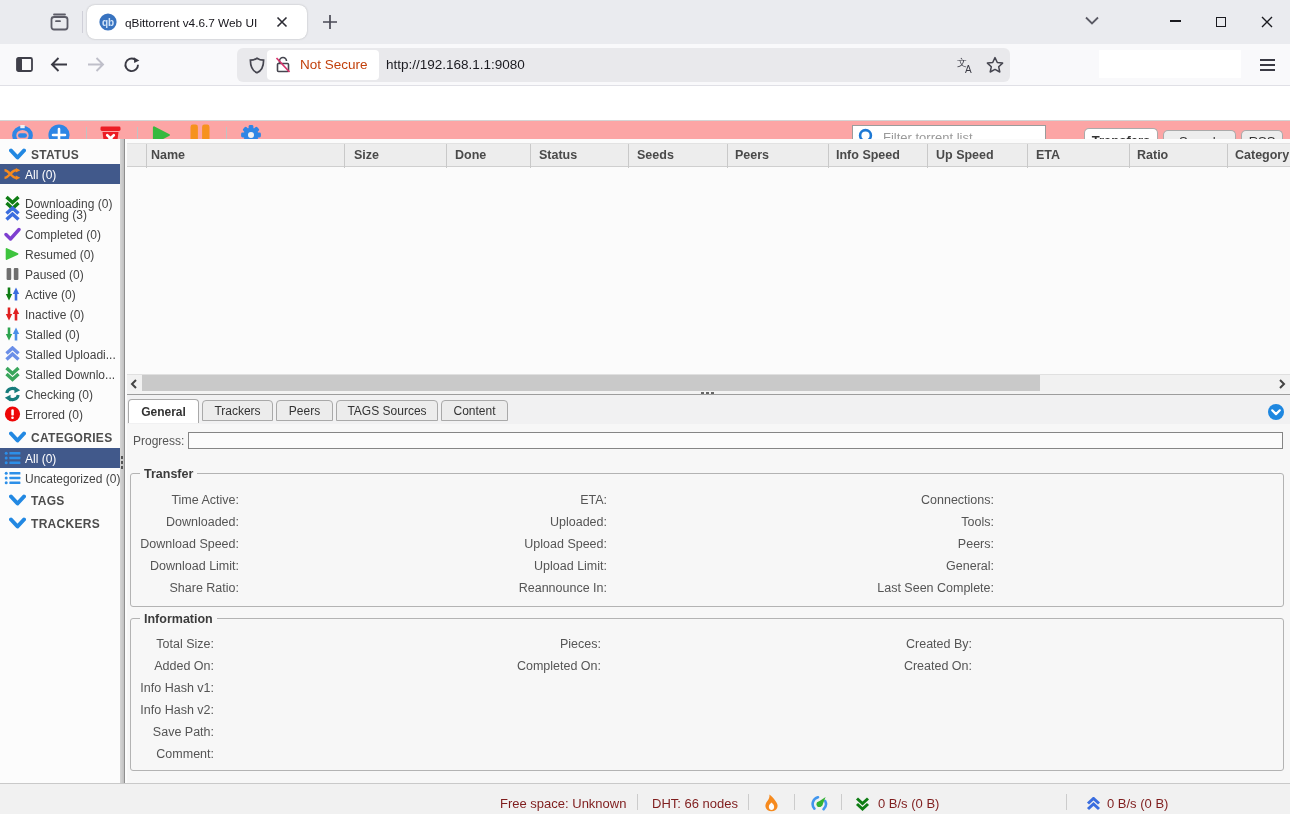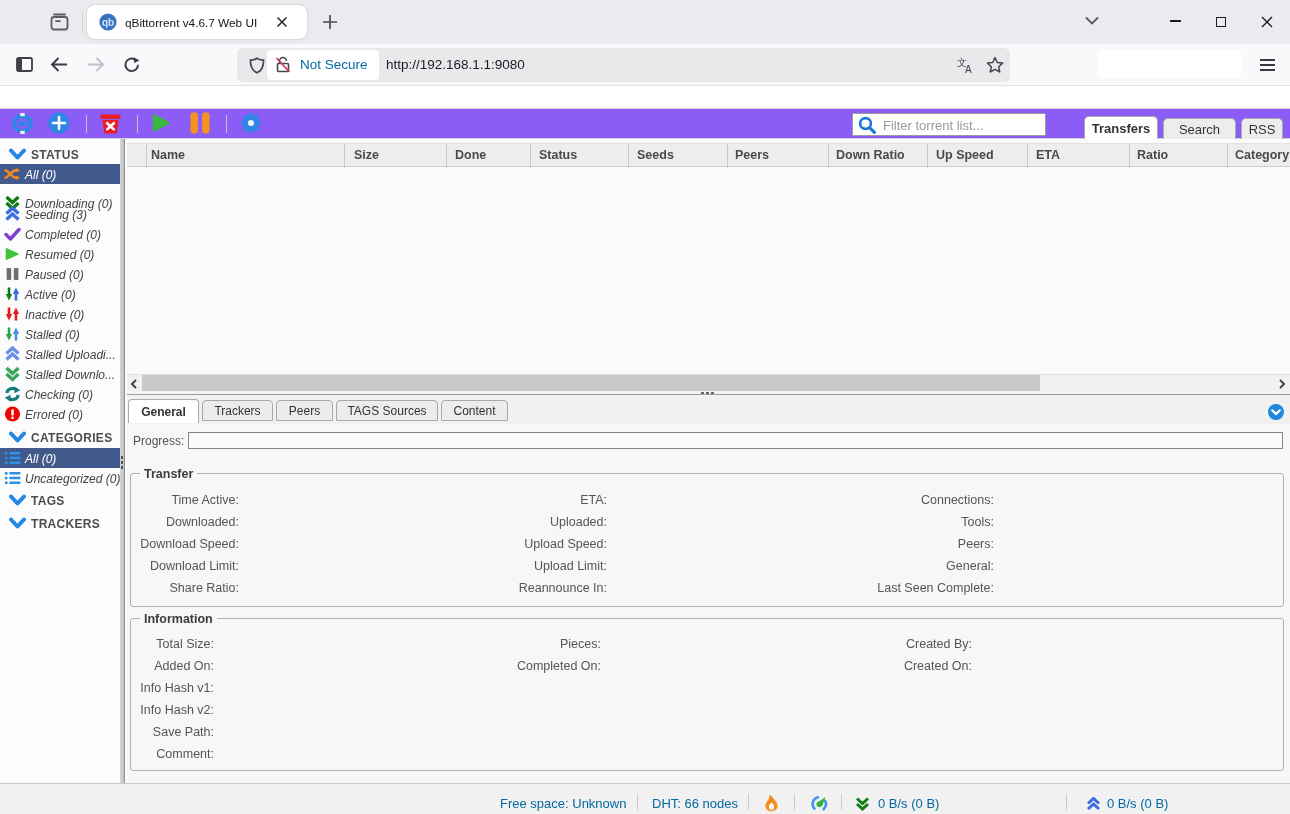--- a/index.html
+++ b/index.html
@@ -9,44 +9,44 @@
   .abs { position:absolute; }
 
   
   #tabbar { left:0; top:0; width:1290px; height:44px; background:#eaebef; }
   #tab { left:87px; top:5px; width:220px; height:34px; background:#fff; border-radius:8px;
          box-shadow:0 0 2px rgba(0,0,0,.25); }
   #tabtitle { left:38px; top:11px; font-size:11.8px; color:#15141a; white-space:nowrap; }
   #navbar { left:0; top:44px; width:1290px; height:42px; background:#f9f9fb; border-bottom:1px solid #e0e0e6; }
   #urlbar { left:237px; top:4px; width:773px; height:34px; background:#e9e9ec; border-radius:6px; }
   #nschip { left:267px; top:6px; width:112px; height:30px; background:#fff; border-radius:4px; }
-  #nstext { left:300px; top:13px; font-size:13.5px; color:#0369a1; }
+  #nstext { left:300px; top:13px; font-size:13.5px; color:#c2410c; }
   #urltext { left:386px; top:13px; font-size:13.5px; color:#1b1b21; }
   #searchbox { left:1099px; top:6px; width:142px; height:28px; background:#fff; }
 
   
   #menubar { left:0; top:86px; width:1290px; height:22px; background:#fff; }
   .menuitem { position:absolute; top:4px; font-size:12.5px; color:#2b2b2b; }
-  #qtoolbar { left:0; top:108px; width:1290px; height:31px; background:#8b5cf6;
+  #qtoolbar { left:0; top:120px; width:1290px; height:31px; background:#fca5a5;
               border-top:1px solid #d4d4d4; border-bottom:1px solid #d4d4d4; }
   .tsep { position:absolute; top:6px; width:1px; height:18px; background:#c2c2c2; }
   #filterbox { left:852px; top:4px; width:194px; height:23px; background:#fff; border:1px solid #9b9b9b; }
   #filtertext { left:30px; top:4px; font-size:13px; color:#9a9a9a; position:absolute; }
   .rtab { position:absolute; border:1px solid #aaa; border-bottom:none; border-radius:5px 5px 0 0;
           font-size:13px; color:#333; text-align:center; background:#ededed; }
 
   
   #content { left:0; top:139px; width:1290px; height:644px; background:#fcfcfc; }
   #sidebar { left:0; top:0; width:121px; height:644px; background:#fcfcfc; }
   #vsplit { left:120px; top:0; width:5px; height:644px;
             background:linear-gradient(90deg,#d6d6d6,#c0c0c0);
             border-right:1px solid #8f8f8f; }
   .shead { position:absolute; font-size:12px; font-weight:bold; color:#4d4d4d; letter-spacing:.3px; }
   .sitem { position:absolute; left:0; width:121px; height:20px; font-size:12px; color:#444; }
-  .sitem .txt { position:absolute; left:25px; top:3.5px; white-space:nowrap;font-style:italic; }
+  .sitem .txt { position:absolute; left:25px; top:3.5px; white-space:nowrap; }
   .sitem.sel { background:#41598b; }
   .sitem.sel .txt { color:#fff; }
   .sicon { position:absolute; left:4px; top:2px; }
 
   #main { left:127px; top:0; width:1163px; height:644px; background:#fbfbfb; }
   #thead { position:absolute; left:0; top:4px; width:1163px; height:24px; background:#ededed;
            border-bottom:1px solid #cfcfcf; border-top:1px solid #e2e2e2;}
   .th { position:absolute; top:4px; font-size:12.5px; font-weight:bold; color:#4a4a4a; }
   .thsep { position:absolute; top:0; width:1px; height:24px; background:#c9c9c9; }
 
@@ -59,21 +59,21 @@
   .ptab { position:absolute; top:1px; height:21px; border:1px solid #a9a9a9; border-radius:4px 4px 0 0;
           background:#ececec; font-size:12px; color:#333; text-align:center; line-height:21px; }
   .ptab.active { background:#fff; font-weight:bold; top:0; height:24px; border-bottom:none; line-height:25px; }
   .fs { position:absolute; border:1px solid #b3b3b3; border-radius:3px; }
   .lg { position:absolute; top:-7px; left:9px; background:#f7f7f7; padding:0 4px;
         font-size:12.5px; font-weight:bold; color:#3c3c3c; }
   .flabel { position:absolute; font-size:12.5px; color:#555; text-align:right; }
 
   
   #statusbar { left:0; top:783px; width:1290px; height:31px; background:#f1f1f1; border-top:1px solid #c9c9c9; }
-  .sbtxt { position:absolute; top:12px; font-size:13px; color:#0369a1; }
+  .sbtxt { position:absolute; top:12px; font-size:13px; color:#7f1d1d; }
   .sbsep { position:absolute; top:10px; width:1px; height:16px; background:#ccc; }
 </style>
 </head>
 <body>
 <div id="win">
   <div id="tabbar" class="abs">
 
     <svg class="abs" style="left:50px;top:13px" width="19" height="18" viewBox="0 0 19 18">
       <rect x="1.5" y="4" width="16" height="12.5" rx="2.5" fill="none" stroke="#5b5b66" stroke-width="1.8"></rect>
       <path d="M4 1.5 H15" stroke="#5b5b66" stroke-width="1.8" fill="none" stroke-linecap="round"></path>
@@ -382,21 +382,21 @@
         <div class="th" style="left:227px">Size</div>
         <div class="thsep" style="left:319px"></div>
         <div class="th" style="left:328px">Done</div>
         <div class="thsep" style="left:403px"></div>
         <div class="th" style="left:412px">Status</div>
         <div class="thsep" style="left:501px"></div>
         <div class="th" style="left:510px">Seeds</div>
         <div class="thsep" style="left:600px"></div>
         <div class="th" style="left:608px">Peers</div>
         <div class="thsep" style="left:701px"></div>
-        <div class="th" style="left:709px">Down Ratio</div>
+        <div class="th" style="left:709px">Info Speed</div>
         <div class="thsep" style="left:800px"></div>
         <div class="th" style="left:809px">Up Speed</div>
         <div class="thsep" style="left:900px"></div>
         <div class="th" style="left:909px">ETA</div>
         <div class="thsep" style="left:1002px"></div>
         <div class="th" style="left:1010px">Ratio</div>
         <div class="thsep" style="left:1100px"></div>
         <div class="th" style="left:1108px">Category</div>
       </div>
       <div id="hscroll" class="abs">

